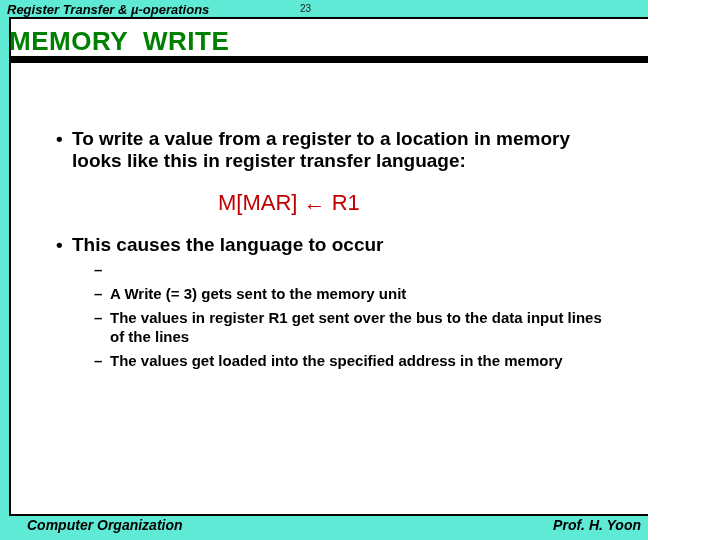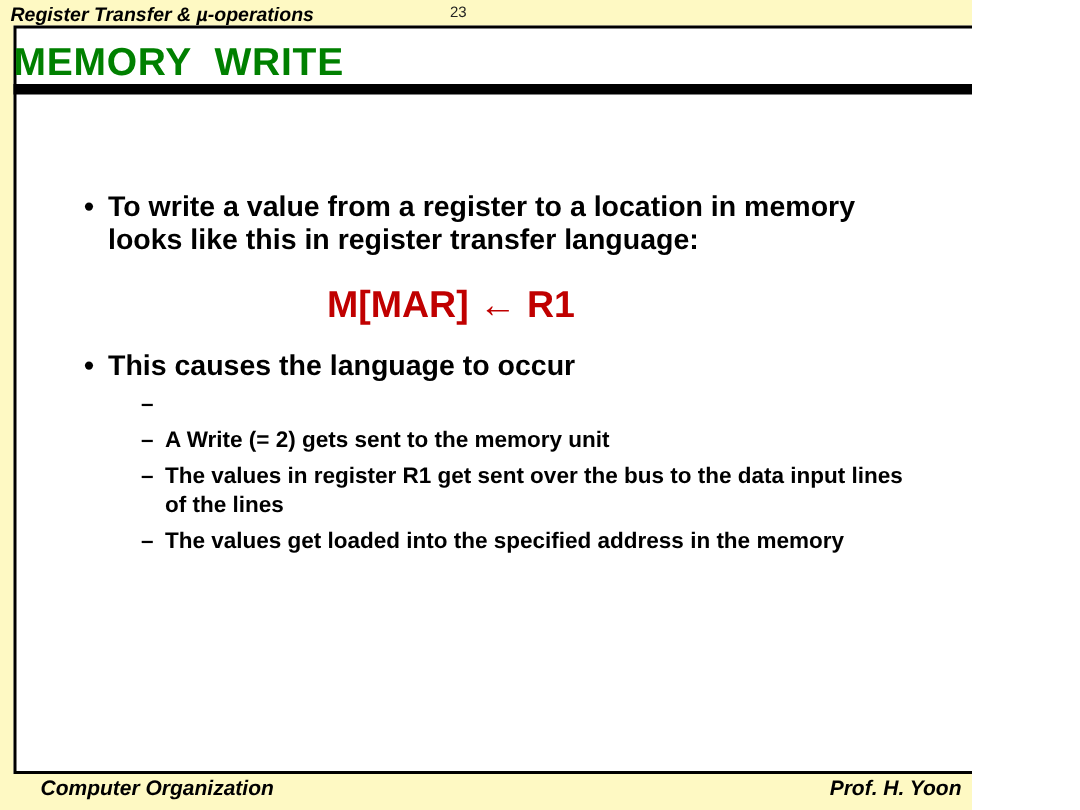--- a/index.html
+++ b/index.html
@@ -5,21 +5,21 @@
   html, body {
     margin: 0;
     padding: 0;
     background: #ffffff;
     font-family: "Liberation Sans", sans-serif;
   }
   .page {
     position: relative;
     width: 648px;
     height: 540px;
-    background: #fef9c3;
+    background: #5eead4;
     overflow: hidden;
   }
   
   .hdr-left {
     position: absolute; left: 7px; top: 2px;
     font-size: 13px; font-weight: bold; font-style: italic; color: #000;
     white-space: nowrap;
   }
   .hdr-page {
     position: absolute; left: 300px; top: 3px; width: 52px;
@@ -54,21 +54,21 @@
     position: absolute; left: 56px;
     display: flex;
     font-size: 19px; font-weight: bold; color: #000;
     line-height: 22px;
   }
   .bullet .marker { width: 16px; flex: 0 0 16px; }
   .bullet-1 { top: 128px; }
   .bullet-2 { top: 234px; }
   .formula {
     position: absolute; left: 218px; top: 192px;
-    font-size: 25px; font-weight: bold; color: #C00000;
+    font-size: 22px; font-weight: normal; color: #C00000;
     line-height: 22px; white-space: pre;
   }
   .subs {
     position: absolute; left: 94px; top: 260px; width: 600px;
   }
   .sub-item {
     display: flex;
     font-size: 15px; font-weight: bold; color: #000;
     line-height: 19px;
     margin-bottom: 5px;
@@ -113,21 +113,21 @@
     <span class="marker">•</span>
     <span>This causes the language to occur</span>
   </div>
 
   <div class="subs">
     <div class="sub-item">
       <span class="marker">–</span>
     </div>
     <div class="sub-item">
       <span class="marker">–</span>
-      <span>A Write (= 2) gets sent to the memory unit</span>
+      <span>A Write (= 3) gets sent to the memory unit</span>
     </div>
     <div class="sub-item">
       <span class="marker">–</span>
       <span>
         <span>The values in register R1 get sent over the bus to the data input lines</span><br>
         <span>of the lines</span>
       </span>
     </div>
     <div class="sub-item">
       <span class="marker">–</span>

